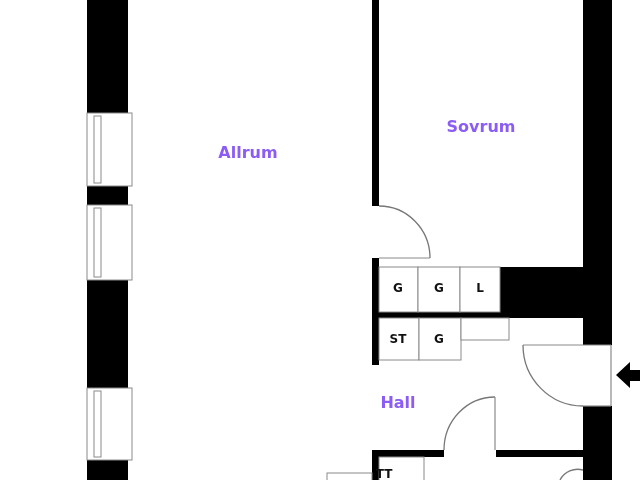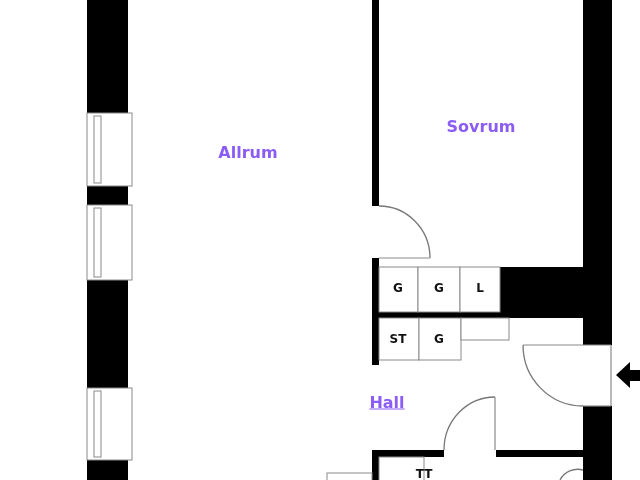--- a/index.html
+++ b/index.html
@@ -91,20 +91,20 @@
   <rect class="thin" x="379" y="457" width="45" height="30"></rect>
 
   <rect class="thin" x="327" y="473" width="45" height="20"></rect>
 
   <path class="door-arc" d="M 560 480 A 20 20 0 0 1 583 470"></path>
   <line class="thin-line" x1="497" y1="457" x2="497" y2="457"></line>
 </svg>
 
 <div class="label" style="left:248px; top:152px;text-align:center;">Allrum</div>
 <div class="label" style="left:481px; top:126px;">Sovrum</div>
-<div class="label" style="left:387px; top:402px;text-decoration:underline;">Hall</div>
+<div class="label" style="left:398px; top:402px;">Hall</div>
 
 <div class="closet-label" style="left:398px; top:288px;">G</div>
 <div class="closet-label" style="left:439px; top:288px;">G</div>
 <div class="closet-label" style="left:480px; top:288px;">L</div>
 <div class="closet-label" style="left:398px; top:339px;">ST</div>
 <div class="closet-label" style="left:439px; top:339px;">G</div>
-<div class="closet-label" style="left:424px; top:474px;">TT</div>
+<div class="closet-label" style="left:384px; top:474px;">TT</div>
 
 </body></html>

